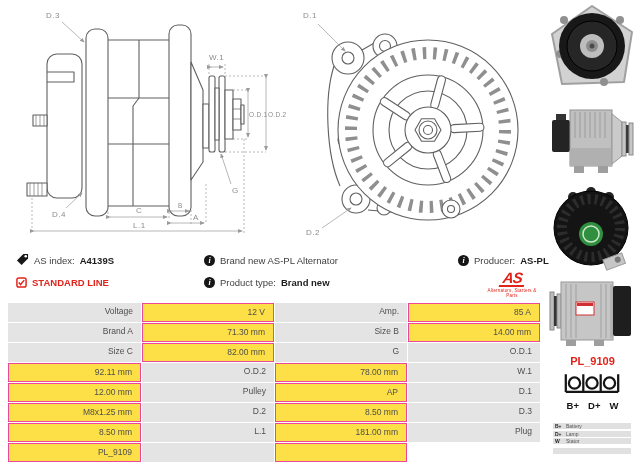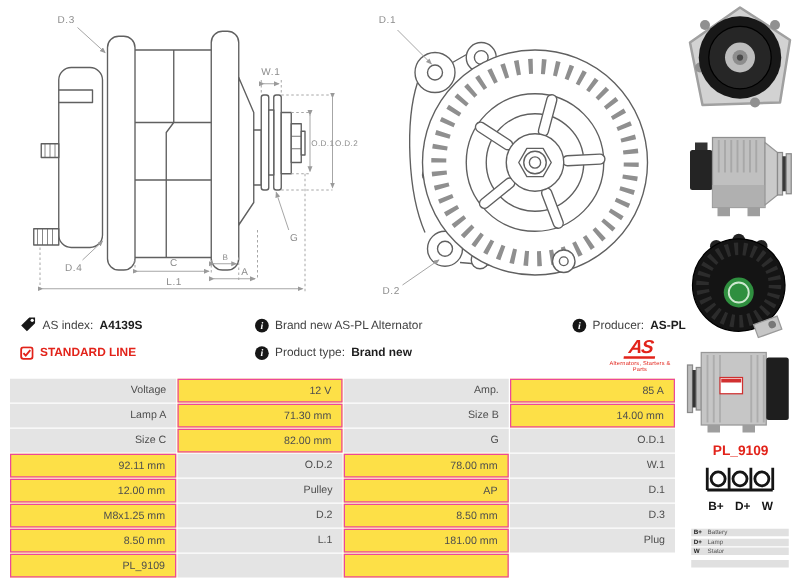--- a/index.html
+++ b/index.html
@@ -279,21 +279,21 @@
     <span class="as-logo-text">AS</span>
     <span class="as-logo-sub">Alternators, Starters &amp; Parts</span>
   </div>
 
   <div class="spec-table">
     <div class="cell cell-label">Voltage</div>
     <div class="cell cell-value">12 V</div>
     <div class="cell cell-label">Amp.</div>
     <div class="cell cell-value">85 A</div>
 
-    <div class="cell cell-label">Lamp A</div>
+    <div class="cell cell-label">Brand A</div>
     <div class="cell cell-value">71.30 mm</div>
     <div class="cell cell-label">Size B</div>
     <div class="cell cell-value">14.00 mm</div>
 
     <div class="cell cell-label">Size C</div>
     <div class="cell cell-value">82.00 mm</div>
     <div class="cell cell-label">G</div>
 
     <div class="cell cell-label">O.D.1</div>
     <div class="cell cell-value">92.11 mm</div>

